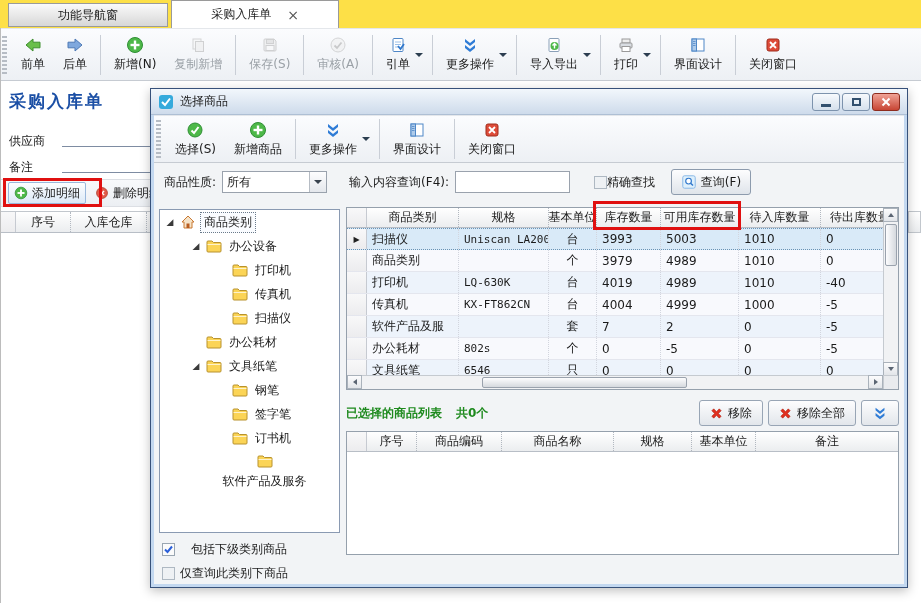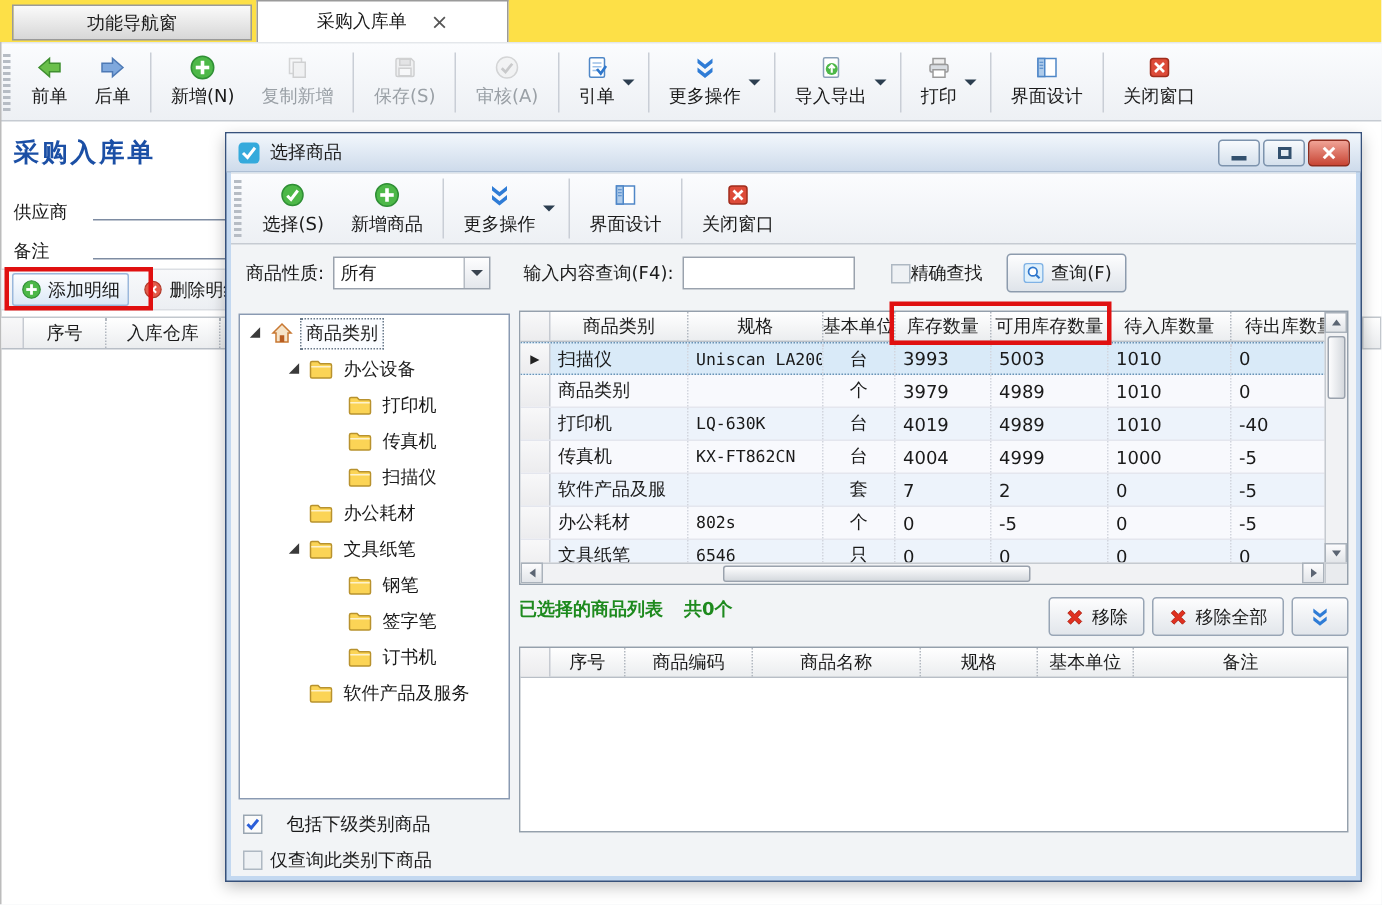--- a/index.html
+++ b/index.html
@@ -94,21 +94,21 @@
   .corner { position:absolute; right:0; bottom:0; width:15px; height:14px; background:#e9ebee; border-left:1px solid #c5cad0; border-top:1px solid #c5cad0; }
   .sbtn { position:absolute; width:15px; height:14px; background:linear-gradient(#fcfcfd,#e2e5e9); border:1px solid #aab2bb; display:flex; align-items:center; justify-content:center; }
   .tri-up { width:0;height:0;border-left:3.5px solid transparent;border-right:3.5px solid transparent;border-bottom:4.5px solid #5b6573; }
   .tri-dn { width:0;height:0;border-left:3.5px solid transparent;border-right:3.5px solid transparent;border-top:4.5px solid #5b6573; }
   .tri-lf { width:0;height:0;border-top:3.5px solid transparent;border-bottom:3.5px solid transparent;border-right:4.5px solid #5b6573; }
   .tri-rt { width:0;height:0;border-top:3.5px solid transparent;border-bottom:3.5px solid transparent;border-left:4.5px solid #5b6573; }
   .vthumb { position:absolute; left:1px; right:1px; top:16px; height:42px; background:linear-gradient(90deg,#fdfdfe,#d5d9de); border:1px solid #9aa2ad; border-radius:2px; }
   .hthumb { position:absolute; top:1px; bottom:1px; left:135px; width:205px; background:linear-gradient(#fdfdfe,#d5d9de); border:1px solid #9aa2ad; border-radius:2px; }
 
   
-  #selected-bar { position:absolute; left:192px; top:283px; width:553px; height:30px; display:flex; align-items:flex-start; gap:14px; }
+  #selected-bar { position:absolute; left:192px; top:283px; width:553px; height:30px; display:flex; align-items:center; gap:14px; }
   .greenb { color:#1e8a1e; font-weight:bold; font-size:12px; }
   .barbtn { height:26px; border:1px solid #98a5b5; border-radius:3px; background:linear-gradient(#fdfdfe,#e2e6eb); display:flex; align-items:center; justify-content:center; gap:5px; font-size:12px; padding:0 10px; }
   #collapse-btn { width:38px; padding:0; }
 
   
   #dlg-footer { position:absolute; left:192px; top:444px; width:553px; height:24px; display:flex; align-items:center;margin-top:36px; }
   #show-disabled { position:absolute; left:436px; display:flex; align-items:center; gap:5px; }
 </style>
 </head>
 <body>
@@ -497,21 +497,21 @@
         <div class="titem" style="padding-left: 56px;">
           <span class="texp"></span>
           <span class="icon">
             <svg width="16" height="14" viewBox="0 0 16 14">
               <path d="M1 3 Q1 2 2 2 H6 L7.5 3.5 H14 Q15 3.5 15 4.5 V12 Q15 13 14 13 H2 Q1 13 1 12 Z" fill="#fbd456" stroke="#b8922e"></path>
               <path d="M1.5 5.5 H14.5" stroke="#fff" opacity="0.7"></path>
             </svg>
           </span>
           <span class="tlab">订书机</span>
         </div>
-        <div class="titem" style="padding-left: 30px;">
+        <div class="titem" style="padding-left: 30px; flex-direction: column;">
           <span class="texp"></span>
           <span class="icon">
             <svg width="16" height="14" viewBox="0 0 16 14">
               <path d="M1 3 Q1 2 2 2 H6 L7.5 3.5 H14 Q15 3.5 15 4.5 V12 Q15 13 14 13 H2 Q1 13 1 12 Z" fill="#fbd456" stroke="#b8922e"></path>
               <path d="M1.5 5.5 H14.5" stroke="#fff" opacity="0.7"></path>
             </svg>
           </span>
           <span class="tlab">软件产品及服务</span>
         </div>
       </div>

